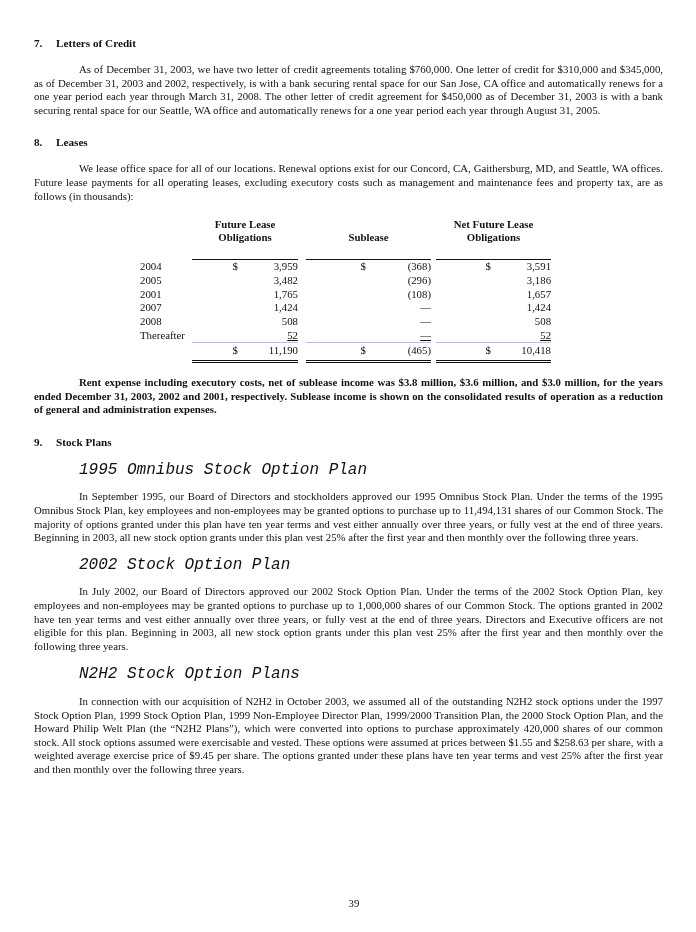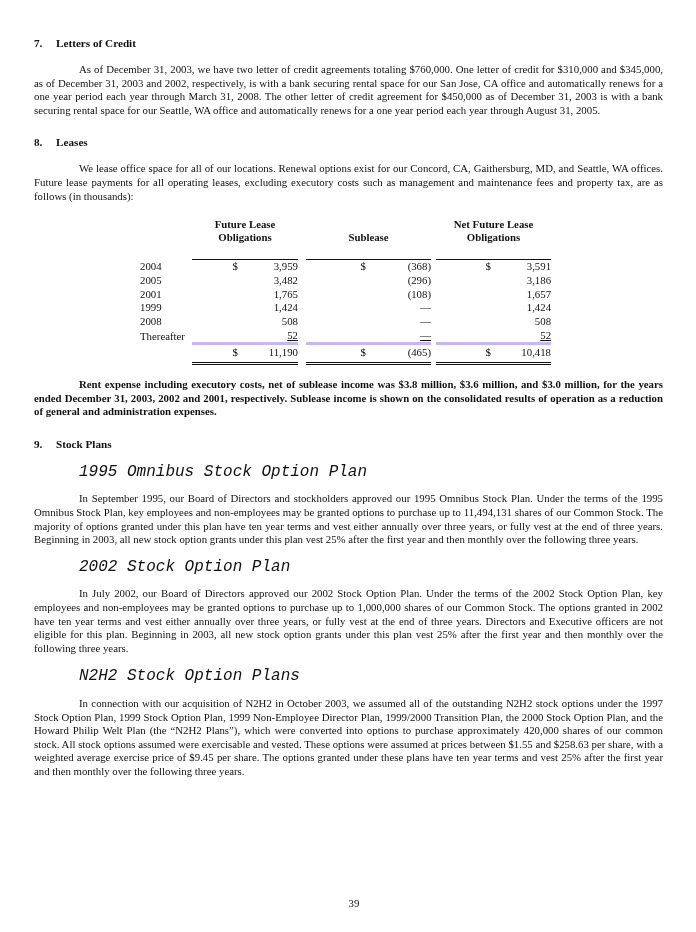--- a/index.html
+++ b/index.html
@@ -66,21 +66,21 @@
     font-weight: bold;
     text-align: center;
     white-space: normal;
     line-height: 13px;
     border-bottom: 1px solid #111;
     padding-bottom: 15px;
   }
   td.yr  { text-align: left; }
   td.sym { text-align: right; }
   td.amt { text-align: right; }
-  tr.rule td.sym, tr.rule td.amt { border-bottom: 3px solid #c4b5fd; text-decoration: underline; }
+  tr.rule td.sym, tr.rule td.amt { border-bottom: 1px solid #c4b5fd; text-decoration: underline; }
   tr.total td.sym, tr.total td.amt {
     border-bottom: 3px double #111;
     padding-top: 1px;
     padding-bottom: 2px;
   }
   .rent-par { margin-top: 24px; font-weight: bold; }
   .pagenum {
     position: absolute;
     left: 12px; right: 0;
     top: 897px;
@@ -158,21 +158,21 @@
       <td class="sym"></td>
       <td class="amt">1,765</td>
           <td></td>
       <td class="sym"></td>
       <td class="amt">(108)</td>
           <td></td>
       <td class="sym"></td>
       <td class="amt">1,657</td>
     </tr>
     <tr>
-      <td class="yr">1999</td>
+      <td class="yr">2007</td>
           <td></td>
       <td class="sym"></td>
       <td class="amt">1,424</td>
           <td></td>
       <td class="sym"></td>
       <td class="amt">—</td>
           <td></td>
       <td class="sym"></td>
       <td class="amt">1,424</td>
     </tr>

